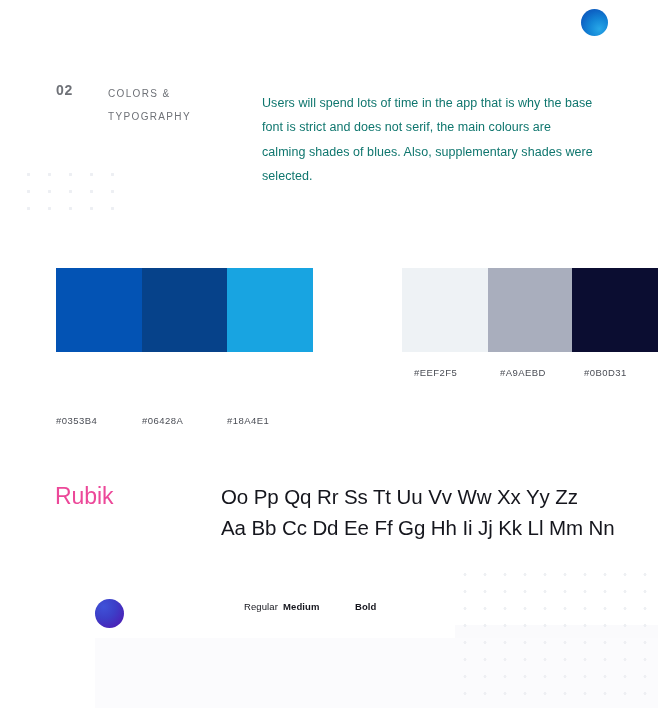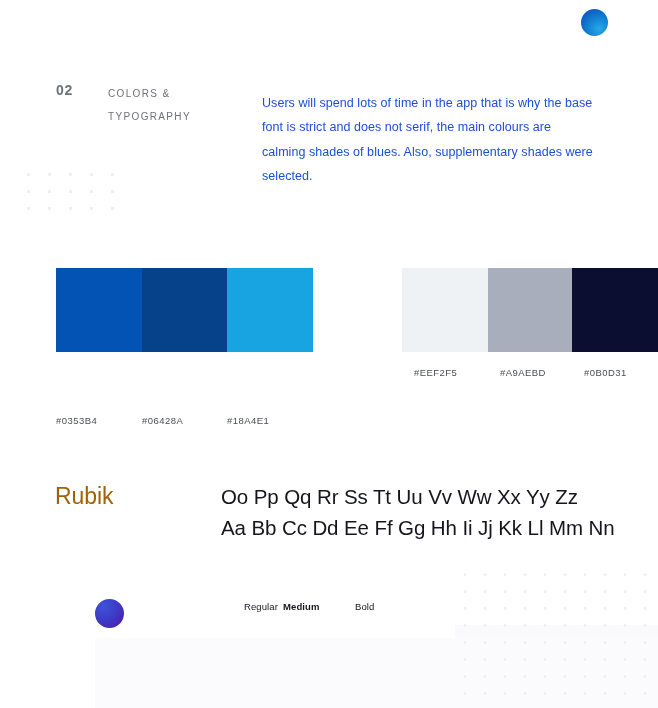--- a/index.html
+++ b/index.html
@@ -107,21 +107,21 @@
   }
   #section-title .line { display: block; }
 
   #intro-paragraph {
     position: absolute;
     left: 262px;
     top: 0px;
     width: 332px;
     font-size: 12.5px;
     line-height: 24.5px;
-    color: #1d4ed8;
+    color: #0f766e;
     letter-spacing: 0.05px;
   }
 
   
   .palette {
     position: absolute;
     top: 268px;
     height: 84px;
     display: flex;
   }
@@ -160,21 +160,21 @@
     white-space: nowrap;
   }
 
   
   #type-name {
     position: absolute;
     left: 55px;
     top: 483px;
     font-size: 23px;
     letter-spacing: -0.1px;
-    color: #a16207;
+    color: #ec4899;
   }
   #specimen {
     position: absolute;
     left: 221px;
     top: 482px;
     width: 420px;
     font-size: 20.5px;
     line-height: 30.5px;
     letter-spacing: -0.1px;
     color: #15161d;
@@ -191,21 +191,21 @@
   .weight-item {
     position: absolute;
     top: 0;
     font-size: 9.5px;
     letter-spacing: 0.1px;
     color: #15161d;
     white-space: nowrap;
   }
   .w-regular { font-weight: 400; padding-left: 23px; }
   .w-medium  { font-weight: 600; }
-  .w-bold    { font-weight: 400; }
+  .w-bold    { font-weight: 700; }
 </style>
 </head>
 <body>
 
 <div class="dot-grid" id="dots-left"></div>
 <div id="right-panel-tint"></div>
 <div id="bottom-panel"></div>
 <div class="dot-grid" id="dots-bottom"></div>
 
 <div class="sphere" id="sphere-blue"></div>

